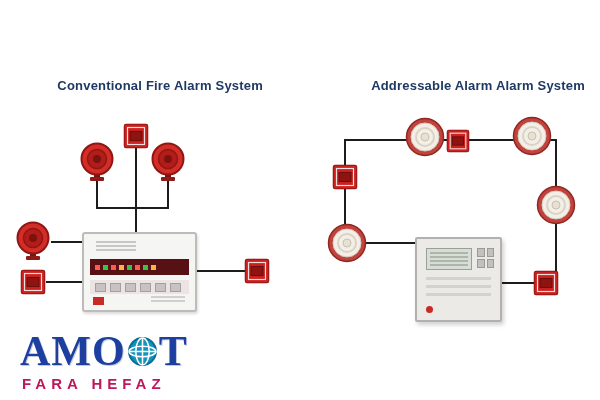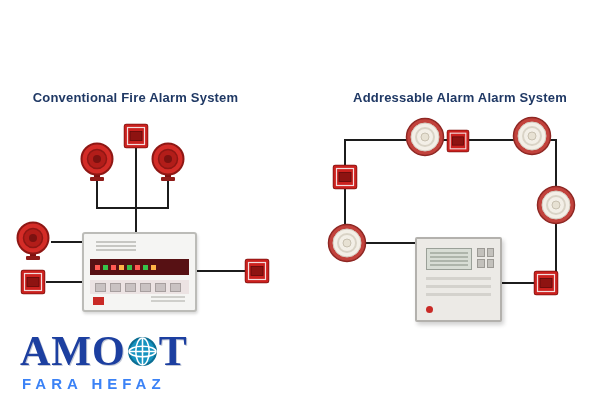--- a/index.html
+++ b/index.html
@@ -1,21 +1,21 @@
 <!DOCTYPE html>
 <html><head>
 <meta charset="utf-8">
 <style>
   html,body{margin:0;padding:0;background:#fff;}
   .canvas{
     position:relative;width:600px;height:400px;background:#ffffff;overflow:hidden;
     font-family:"Liberation Sans",sans-serif;
   }
   .diagram-title{
-    position:absolute;top:90px;text-align:center;
+    position:absolute;top:78px;text-align:right;
     color:#1f3864;font-weight:bold;font-size:13px;letter-spacing:.2px;
   }
   .title-left{left:8px;width:255px;}
   .title-right{left:335px;width:250px;}
 
   .wires{position:absolute;left:0;top:0;pointer-events:none;}
 
   .dev{position:absolute;transform:translate(-50%,-50%);line-height:0;}
 
   
@@ -72,21 +72,21 @@
   
   .logo{position:absolute;left:20px;top:330px;}
   .logo-main{
     font-family:"Liberation Serif",serif;font-weight:bold;font-size:42px;line-height:1;
     color:#1c3fa0;letter-spacing:1px;text-shadow:1px 1px 0 rgba(20,40,90,.25);
     display:flex;align-items:center;
   }
   .logo-globe{display:inline-block;margin:0 1px;line-height:0;}
   .logo-sub{
     margin-top:3px;margin-left:2px;font-weight:bold;font-size:15px;
-    color:#3b82f6;letter-spacing:5px;white-space:nowrap;
+    color:#be185d;letter-spacing:5px;white-space:nowrap;
   }
 </style>
 </head>
 <body>
 
 <div class="canvas">
 
   <div class="diagram-title title-left">Conventional Fire Alarm System</div>
   <div class="diagram-title title-right">Addressable Alarm Alarm System</div>
 

